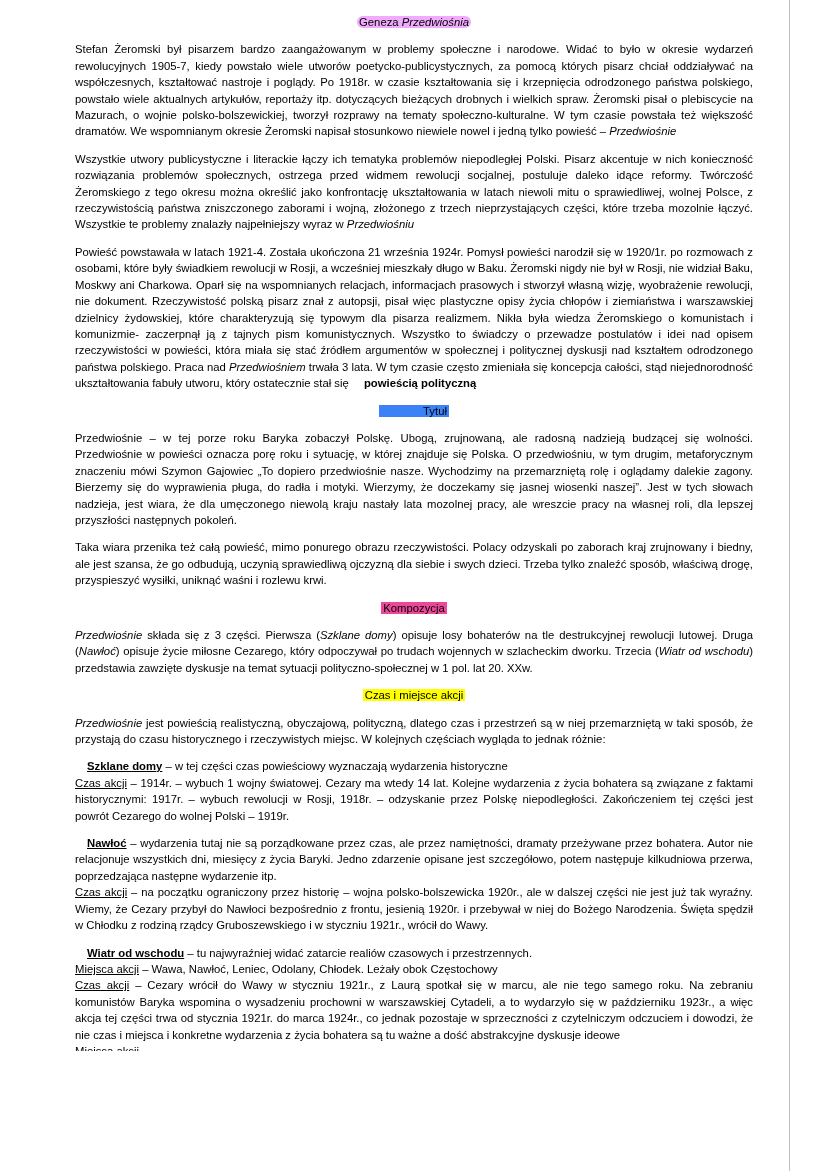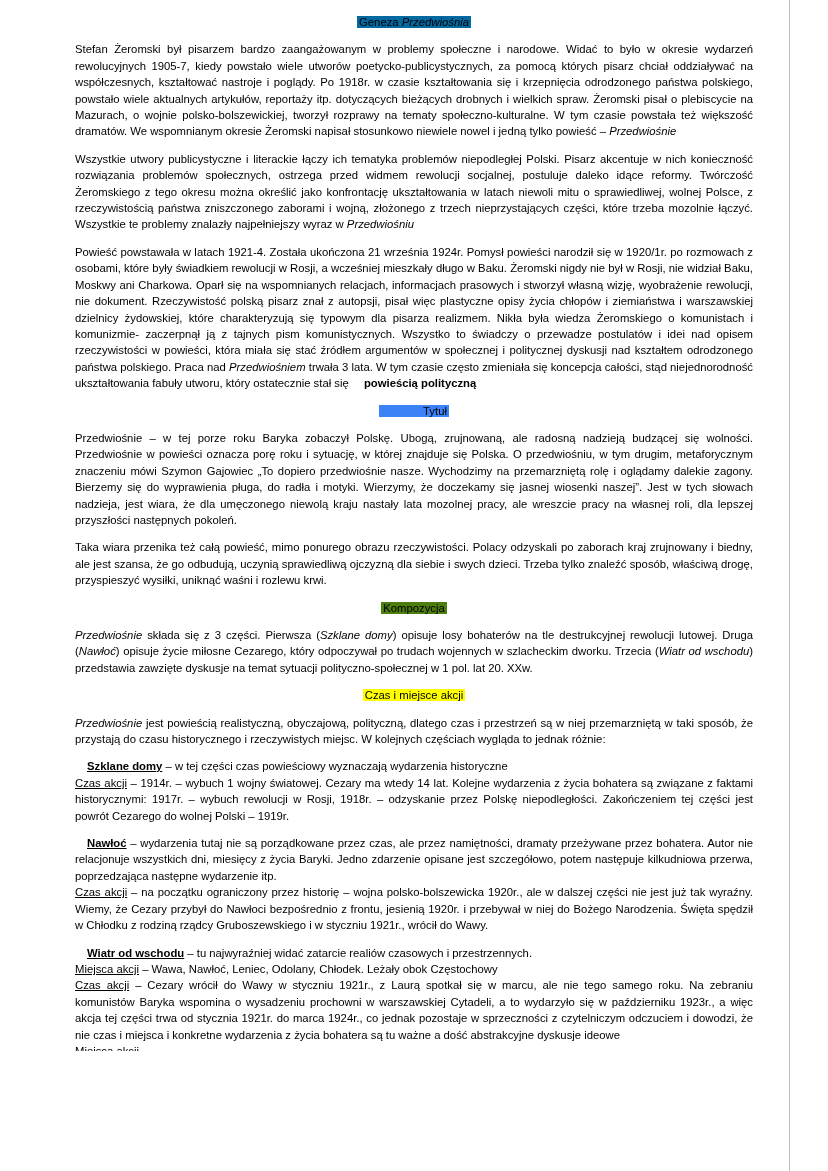--- a/index.html
+++ b/index.html
@@ -23,28 +23,28 @@
   .bd{font-weight:bold;padding-left:12px;}
   .ul{text-decoration:underline;}
   .block.partial{height:8px;overflow:hidden;}
   .vline{position:absolute;left:789px;top:0;width:1px;height:1171px;background:#bfbfbf;}
 </style>
 </head>
 <body>
 
 <div class="page">
   <div>
-      <div class="block heading"><span class="hl" style="background: #0369a1;"><span>Geneza </span><span class="it">Przedwiośnia</span></span></div>
+      <div class="block heading"><span class="hl" style="background: #f0abfc; border-radius: 6px;"><span>Geneza </span><span class="it">Przedwiośnia</span></span></div>
       <div class="block para gap"><span>Stefan Żeromski był pisarzem bardzo zaangażowanym w problemy społeczne i narodowe. Widać to było w okresie wydarzeń rewolucyjnych 1905-7, kiedy powstało wiele utworów poetycko-publicystycznych, za pomocą których pisarz chciał oddziaływać na współczesnych, kształtować nastroje i poglądy. Po 1918r. w czasie kształtowania się i krzepnięcia odrodzonego państwa polskiego, powstało wiele aktualnych artykułów, reportaży itp. dotyczących bieżących drobnych i wielkich spraw. Żeromski pisał o plebiscycie na Mazurach, o wojnie polsko-bolszewickiej, tworzył rozprawy na tematy społeczno-kulturalne. W tym czasie powstała też większość dramatów. We wspomnianym okresie Żeromski napisał stosunkowo niewiele nowel i jedną tylko powieść – </span><span class="it">Przedwiośnie</span></div>
       <div class="block para gap"><span>Wszystkie utwory publicystyczne i literackie łączy ich tematyka problemów niepodległej Polski. Pisarz akcentuje w nich konieczność rozwiązania problemów społecznych, ostrzega przed widmem rewolucji socjalnej, postuluje daleko idące reformy. Twórczość Żeromskiego z tego okresu można określić jako konfrontację ukształtowania w latach niewoli mitu o sprawiedliwej, wolnej Polsce, z rzeczywistością państwa zniszczonego zaborami i wojną, złożonego z trzech nieprzystających części, które trzeba mozolnie łączyć. Wszystkie te problemy znalazły najpełniejszy wyraz w </span><span class="it">Przedwiośniu</span></div>
       <div class="block para gap"><span>Powieść powstawała w latach 1921-4. Została ukończona 21 września 1924r. Pomysł powieści narodził się w 1920/1r. po rozmowach z osobami, które były świadkiem rewolucji w Rosji, a wcześniej mieszkały długo w Baku. Żeromski nigdy nie był w Rosji, nie widział Baku, Moskwy ani Charkowa. Oparł się na wspomnianych relacjach, informacjach prasowych i stworzył własną wizję, wyobrażenie rewolucji, nie dokument. Rzeczywistość polską pisarz znał z autopsji, pisał więc plastyczne opisy życia chłopów i ziemiaństwa i warszawskiej dzielnicy żydowskiej, które charakteryzują się typowym dla pisarza realizmem. Nikła była wiedza Żeromskiego o komunistach i komunizmie- zaczerpnął ją z tajnych pism komunistycznych. Wszystko to świadczy o przewadze postulatów i idei nad opisem rzeczywistości w powieści, która miała się stać źródłem argumentów w społecznej i politycznej dyskusji nad kształtem odrodzonego państwa polskiego. Praca nad </span><span class="it">Przedwiośniem</span><span> trwała 3 lata. W tym czasie często zmieniała się koncepcja całości, stąd niejednorodność ukształtowania fabuły utworu, który ostatecznie stał się </span><span class="bd">powieścią polityczną</span></div>
       <div class="block heading gap"><span class="hl" style="background: #3b82f6; padding-left: 44px;"><span>Tytuł</span></span></div>
       <div class="block para gap"><span>Przedwiośnie – w tej porze roku Baryka zobaczył Polskę. Ubogą, zrujnowaną, ale radosną nadzieją budzącej się wolności. Przedwiośnie w powieści oznacza porę roku i sytuację, w której znajduje się Polska. O przedwiośniu, w tym drugim, metaforycznym znaczeniu mówi Szymon Gajowiec „To dopiero przedwiośnie nasze. Wychodzimy na przemarzniętą rolę i oglądamy dalekie zagony. Bierzemy się do wyprawienia pługa, do radła i motyki. Wierzymy, że doczekamy się jasnej wiosenki naszej”. Jest w tych słowach nadzieja, jest wiara, że dla umęczonego niewolą kraju nastały lata mozolnej pracy, ale wreszcie pracy na własnej roli, dla lepszej przyszłości następnych pokoleń.</span></div>
       <div class="block para gap"><span>Taka wiara przenika też całą powieść, mimo ponurego obrazu rzeczywistości. Polacy odzyskali po zaborach kraj zrujnowany i biedny, ale jest szansa, że go odbudują, uczynią sprawiedliwą ojczyzną dla siebie i swych dzieci. Trzeba tylko znaleźć sposób, właściwą drogę, przyspieszyć wysiłki, uniknąć waśni i rozlewu krwi.</span></div>
-      <div class="block heading gap"><span class="hl" style="background: #4d7c0f;"><span>Kompozycja</span></span></div>
+      <div class="block heading gap"><span class="hl" style="background: #ec4899;"><span>Kompozycja</span></span></div>
       <div class="block para gap"><span class="it">Przedwiośnie</span><span> składa się z 3 części. Pierwsza (</span><span class="it">Szklane domy</span><span>) opisuje losy bohaterów na tle destrukcyjnej rewolucji lutowej. Druga (</span><span class="it">Nawłoć</span><span>) opisuje życie miłosne Cezarego, który odpoczywał po trudach wojennych w szlacheckim dworku. Trzecia (</span><span class="it">Wiatr od wschodu</span><span>) przedstawia zawzięte dyskusje na temat sytuacji polityczno-społecznej w 1 pol. lat 20. XXw.</span></div>
       <div class="block heading gap"><span class="hl" style="background: rgb(255, 255, 0);"><span>Czas i miejsce akcji</span></span></div>
       <div class="block para gap"><span class="it">Przedwiośnie</span><span> jest powieścią realistyczną, obyczajową, polityczną, dlatego czas i przestrzeń są w niej przemarzniętą w taki sposób, że przystają do czasu historycznego i rzeczywistych miejsc. W kolejnych częściach wygląda to jednak różnie:</span></div>
       <div class="block line gap"><span class="bd ul">Szklane domy</span><span> – w tej części czas powieściowy wyznaczają wydarzenia historyczne</span></div>
       <div class="block line"><span class="ul">Czas akcji</span><span> – 1914r. – wybuch 1 wojny światowej. Cezary ma wtedy 14 lat. Kolejne wydarzenia z życia bohatera są związane z faktami historycznymi: 1917r. – wybuch rewolucji w Rosji, 1918r. – odzyskanie przez Polskę niepodległości. Zakończeniem tej części jest powrót Cezarego do wolnej Polski – 1919r.</span></div>
       <div class="block line gap"><span class="bd ul">Nawłoć</span><span> – wydarzenia tutaj nie są porządkowane przez czas, ale przez namiętności, dramaty przeżywane przez bohatera. Autor nie relacjonuje wszystkich dni, miesięcy z życia Baryki. Jedno zdarzenie opisane jest szczegółowo, potem następuje kilkudniowa przerwa, poprzedzająca następne wydarzenie itp.</span></div>
       <div class="block line"><span class="ul">Czas akcji</span><span> – na początku ograniczony przez historię – wojna polsko-bolszewicka 1920r., ale w dalszej części nie jest już tak wyraźny. Wiemy, że Cezary przybył do Nawłoci bezpośrednio z frontu, jesienią 1920r. i przebywał w niej do Bożego Narodzenia. Święta spędził w Chłodku z rodziną rządcy Gruboszewskiego i w styczniu 1921r., wrócił do Wawy.</span></div>
       <div class="block line gap"><span class="bd ul">Wiatr od wschodu</span><span> – tu najwyraźniej widać zatarcie realiów czasowych i przestrzennych.</span></div>
       <div class="block line"><span class="ul">Miejsca akcji</span><span> – Wawa, Nawłoć, Leniec, Odolany, Chłodek. Leżały obok Częstochowy</span></div>
       <div class="block line"><span class="ul">Czas akcji</span><span> – Cezary wrócił do Wawy w styczniu 1921r., z Laurą spotkał się w marcu, ale nie tego samego roku. Na zebraniu komunistów Baryka wspomina o wysadzeniu prochowni w warszawskiej Cytadeli, a to wydarzyło się w październiku 1923r., a więc akcja tej części trwa od stycznia 1921r. do marca 1924r., co jednak pozostaje w sprzeczności z czytelniczym odczuciem i dowodzi, że nie czas i miejsca i konkretne wydarzenia z życia bohatera są tu ważne a dość abstrakcyjne dyskusje ideowe</span></div>

